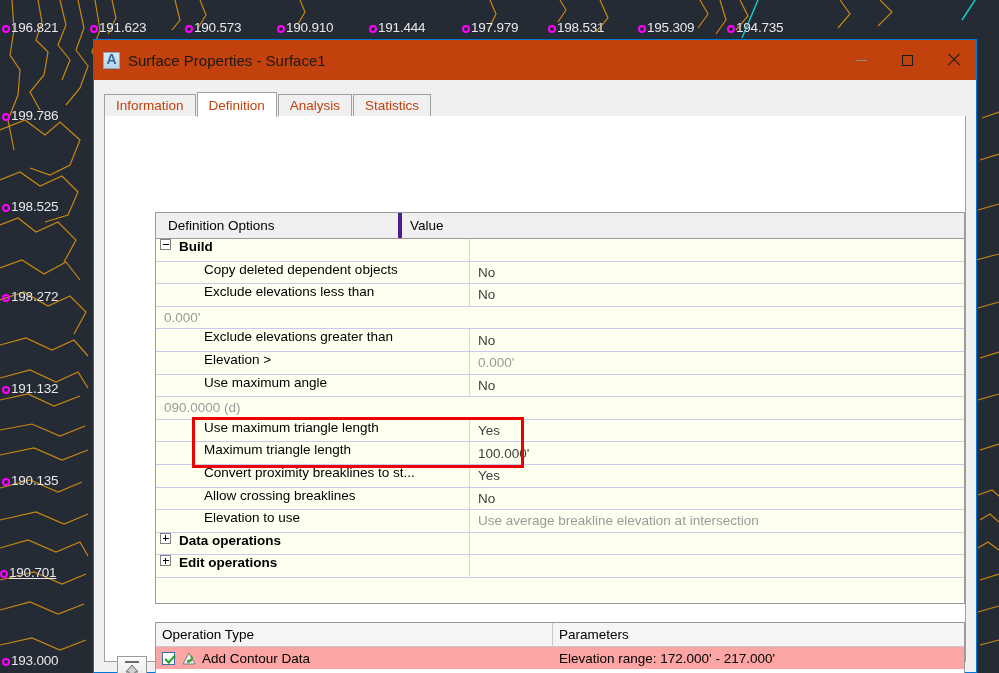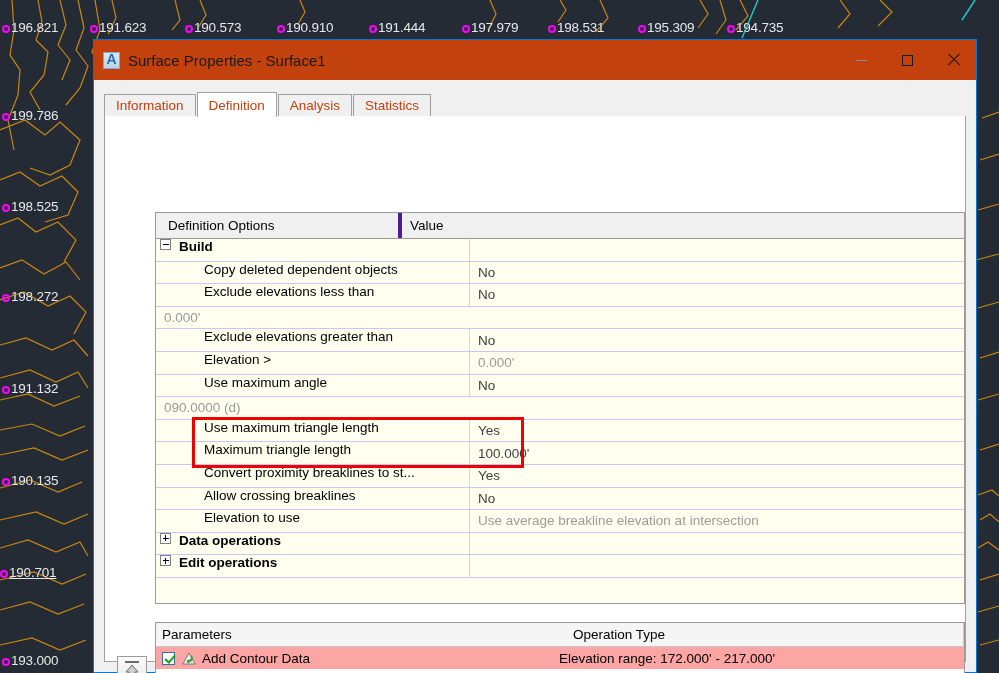--- a/index.html
+++ b/index.html
@@ -597,22 +597,22 @@
           <svg width="28" height="28" viewBox="0 0 28 28">
             <rect x="7" y="4" width="14" height="2" fill="#6a6a6a"></rect>
             <path d="M14,8 L20,15 L17,15 L17,23 L11,23 L11,15 L8,15 Z" fill="#cfcfcf" stroke="#6a6a6a" stroke-width="1"></path>
           </svg>
         </div>
 
       </div>
 
       <div class="ops-wrap">
         <div class="ops-header">
+          <div class="oh-cell oh-type">Operation Type</div>
           <div class="oh-cell oh-params">Parameters</div>
-          <div class="oh-cell oh-type">Operation Type</div>
         </div>
         <div id="ops-rows">
             <div class="op-row alt">
               <div class="op-type">
                 <span class="op-check"></span>
                 <span class="op-icon"><svg width="16" height="15" viewBox="0 0 16 15">
                     <path d="M2,13 L8,2 L14,13 Z" fill="#f2f2f2" stroke="#7a7a7a" stroke-width="1"></path>
                     <path d="M6,12 C9,12 12,10 12,7 C12,5 10,4 9,5 C11,6 10,9 6,9 Z" fill="#3ea53e"></path>
                   </svg></span>
                 <span>Add Contour Data</span>

